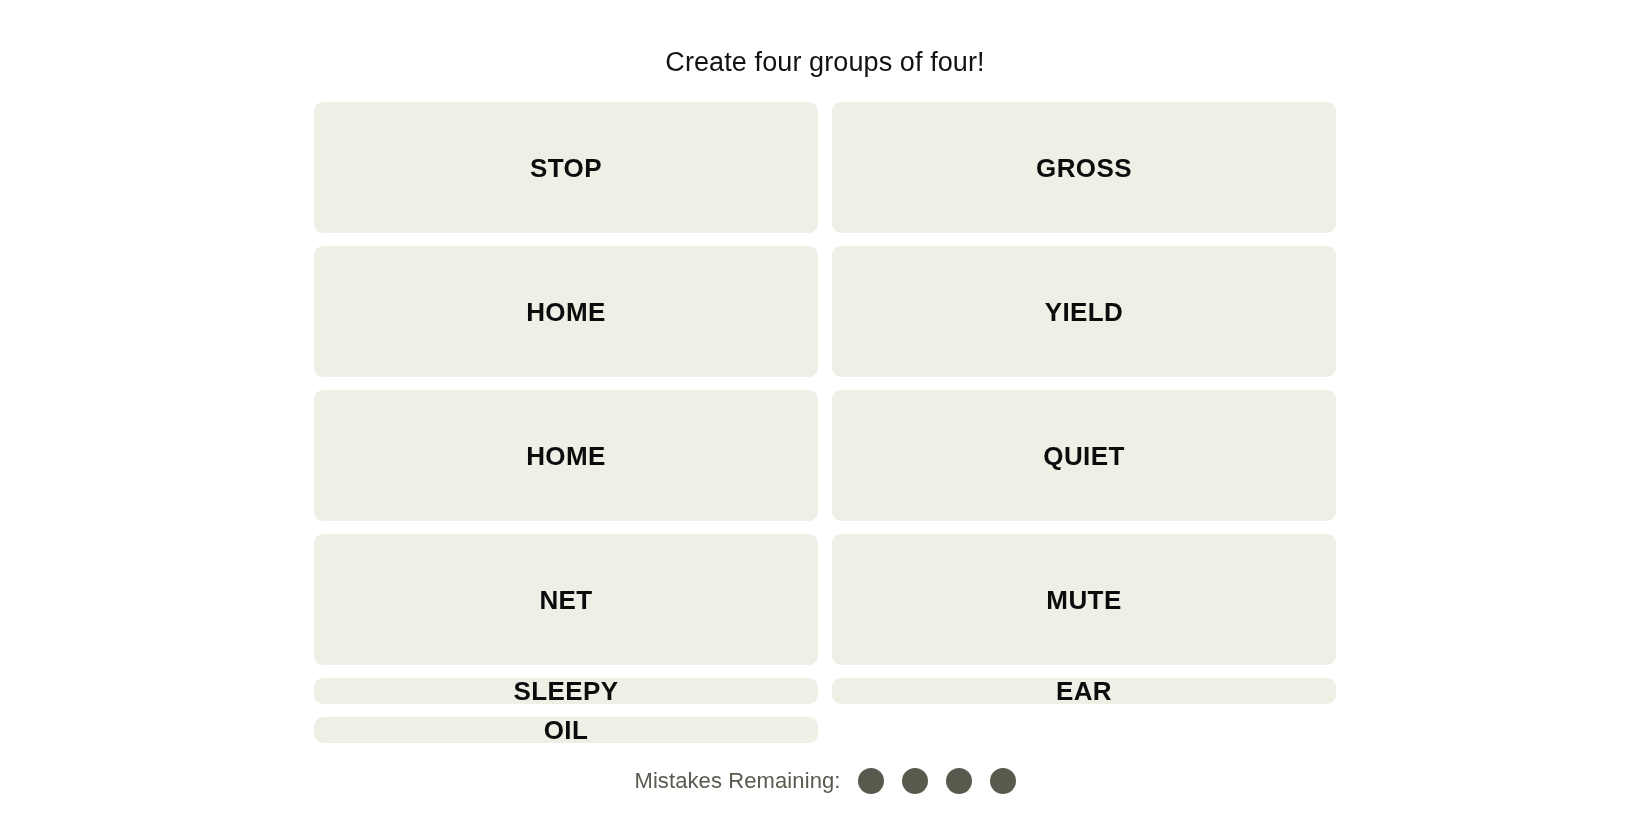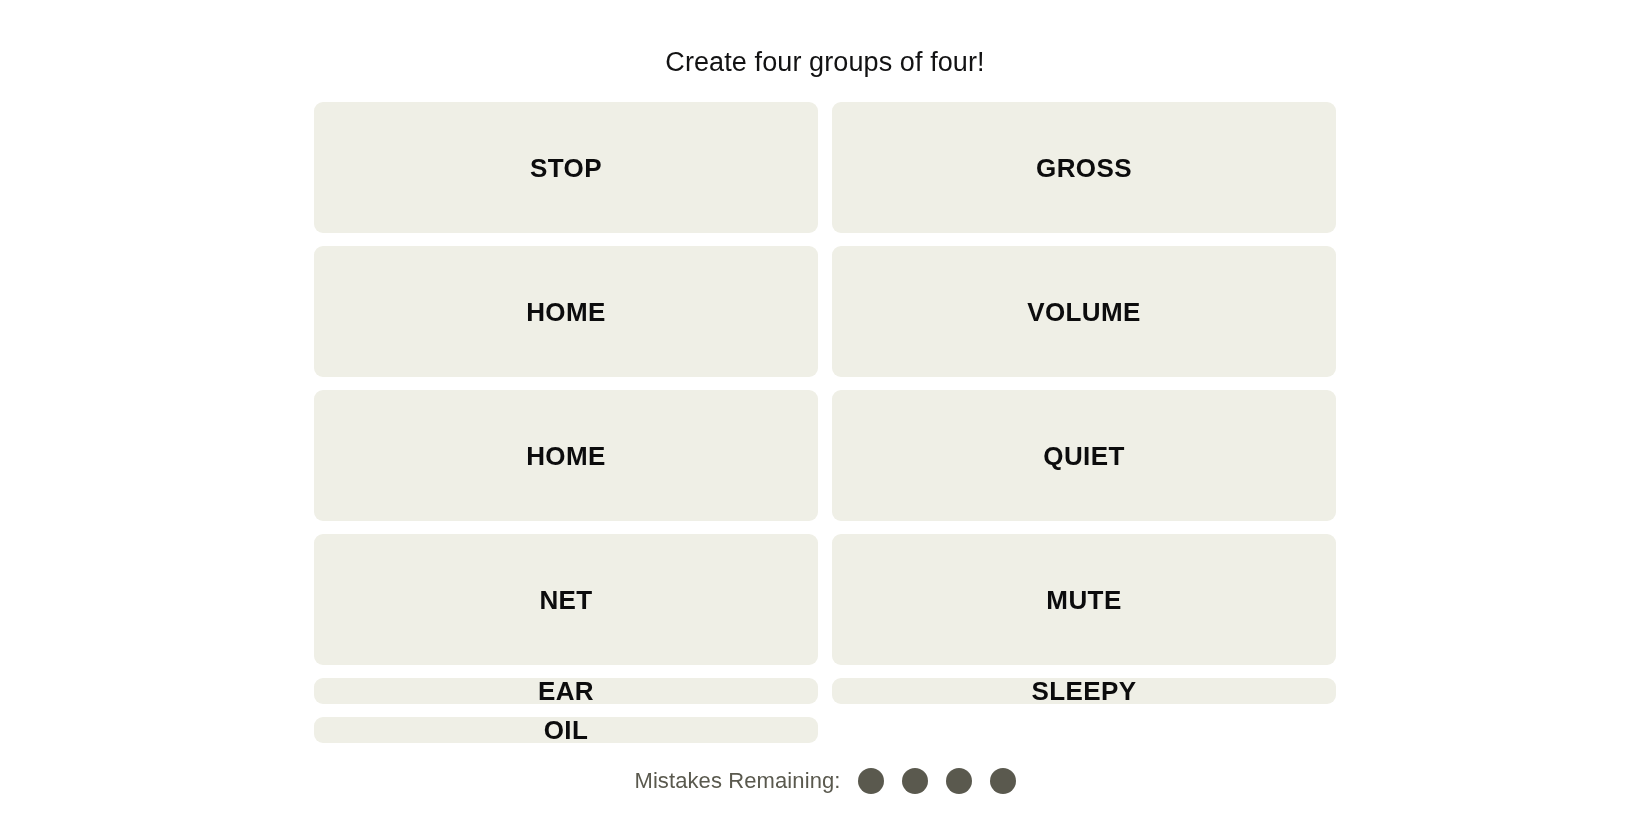--- a/index.html
+++ b/index.html
@@ -112,41 +112,41 @@
       <span class="tile-label">STOP</span>
     </button>
     <button class="tile">
       <span class="tile-label">GROSS</span>
     </button>
     <button class="tile">
       <span class="tile-label">HOME</span>
     </button>
 
     <button class="tile">
-      <span class="tile-label">VOLUME</span>
+      <span class="tile-label">YIELD</span>
     </button>
     <button class="tile">
       <span class="tile-label">HOME</span>
     </button>
 
     <button class="tile">
       <span class="tile-label">QUIET</span>
     </button>
     <button class="tile">
       <span class="tile-label">NET</span>
     </button>
     <button class="tile">
       <span class="tile-label">MUTE</span>
     </button>
 
     <button class="tile">
-      <span class="tile-label">EAR</span>
+      <span class="tile-label">SLEEPY</span>
     </button>
     <button class="tile">
-      <span class="tile-label">SLEEPY</span>
+      <span class="tile-label">EAR</span>
     </button>
     <button class="tile">
       <span class="tile-label">OIL</span>
     </button>
   </div>
 
   <div class="mistakes">
     <span class="mistakes-label">Mistakes Remaining:</span>
     <span class="dots">
       <span class="dot"></span>

